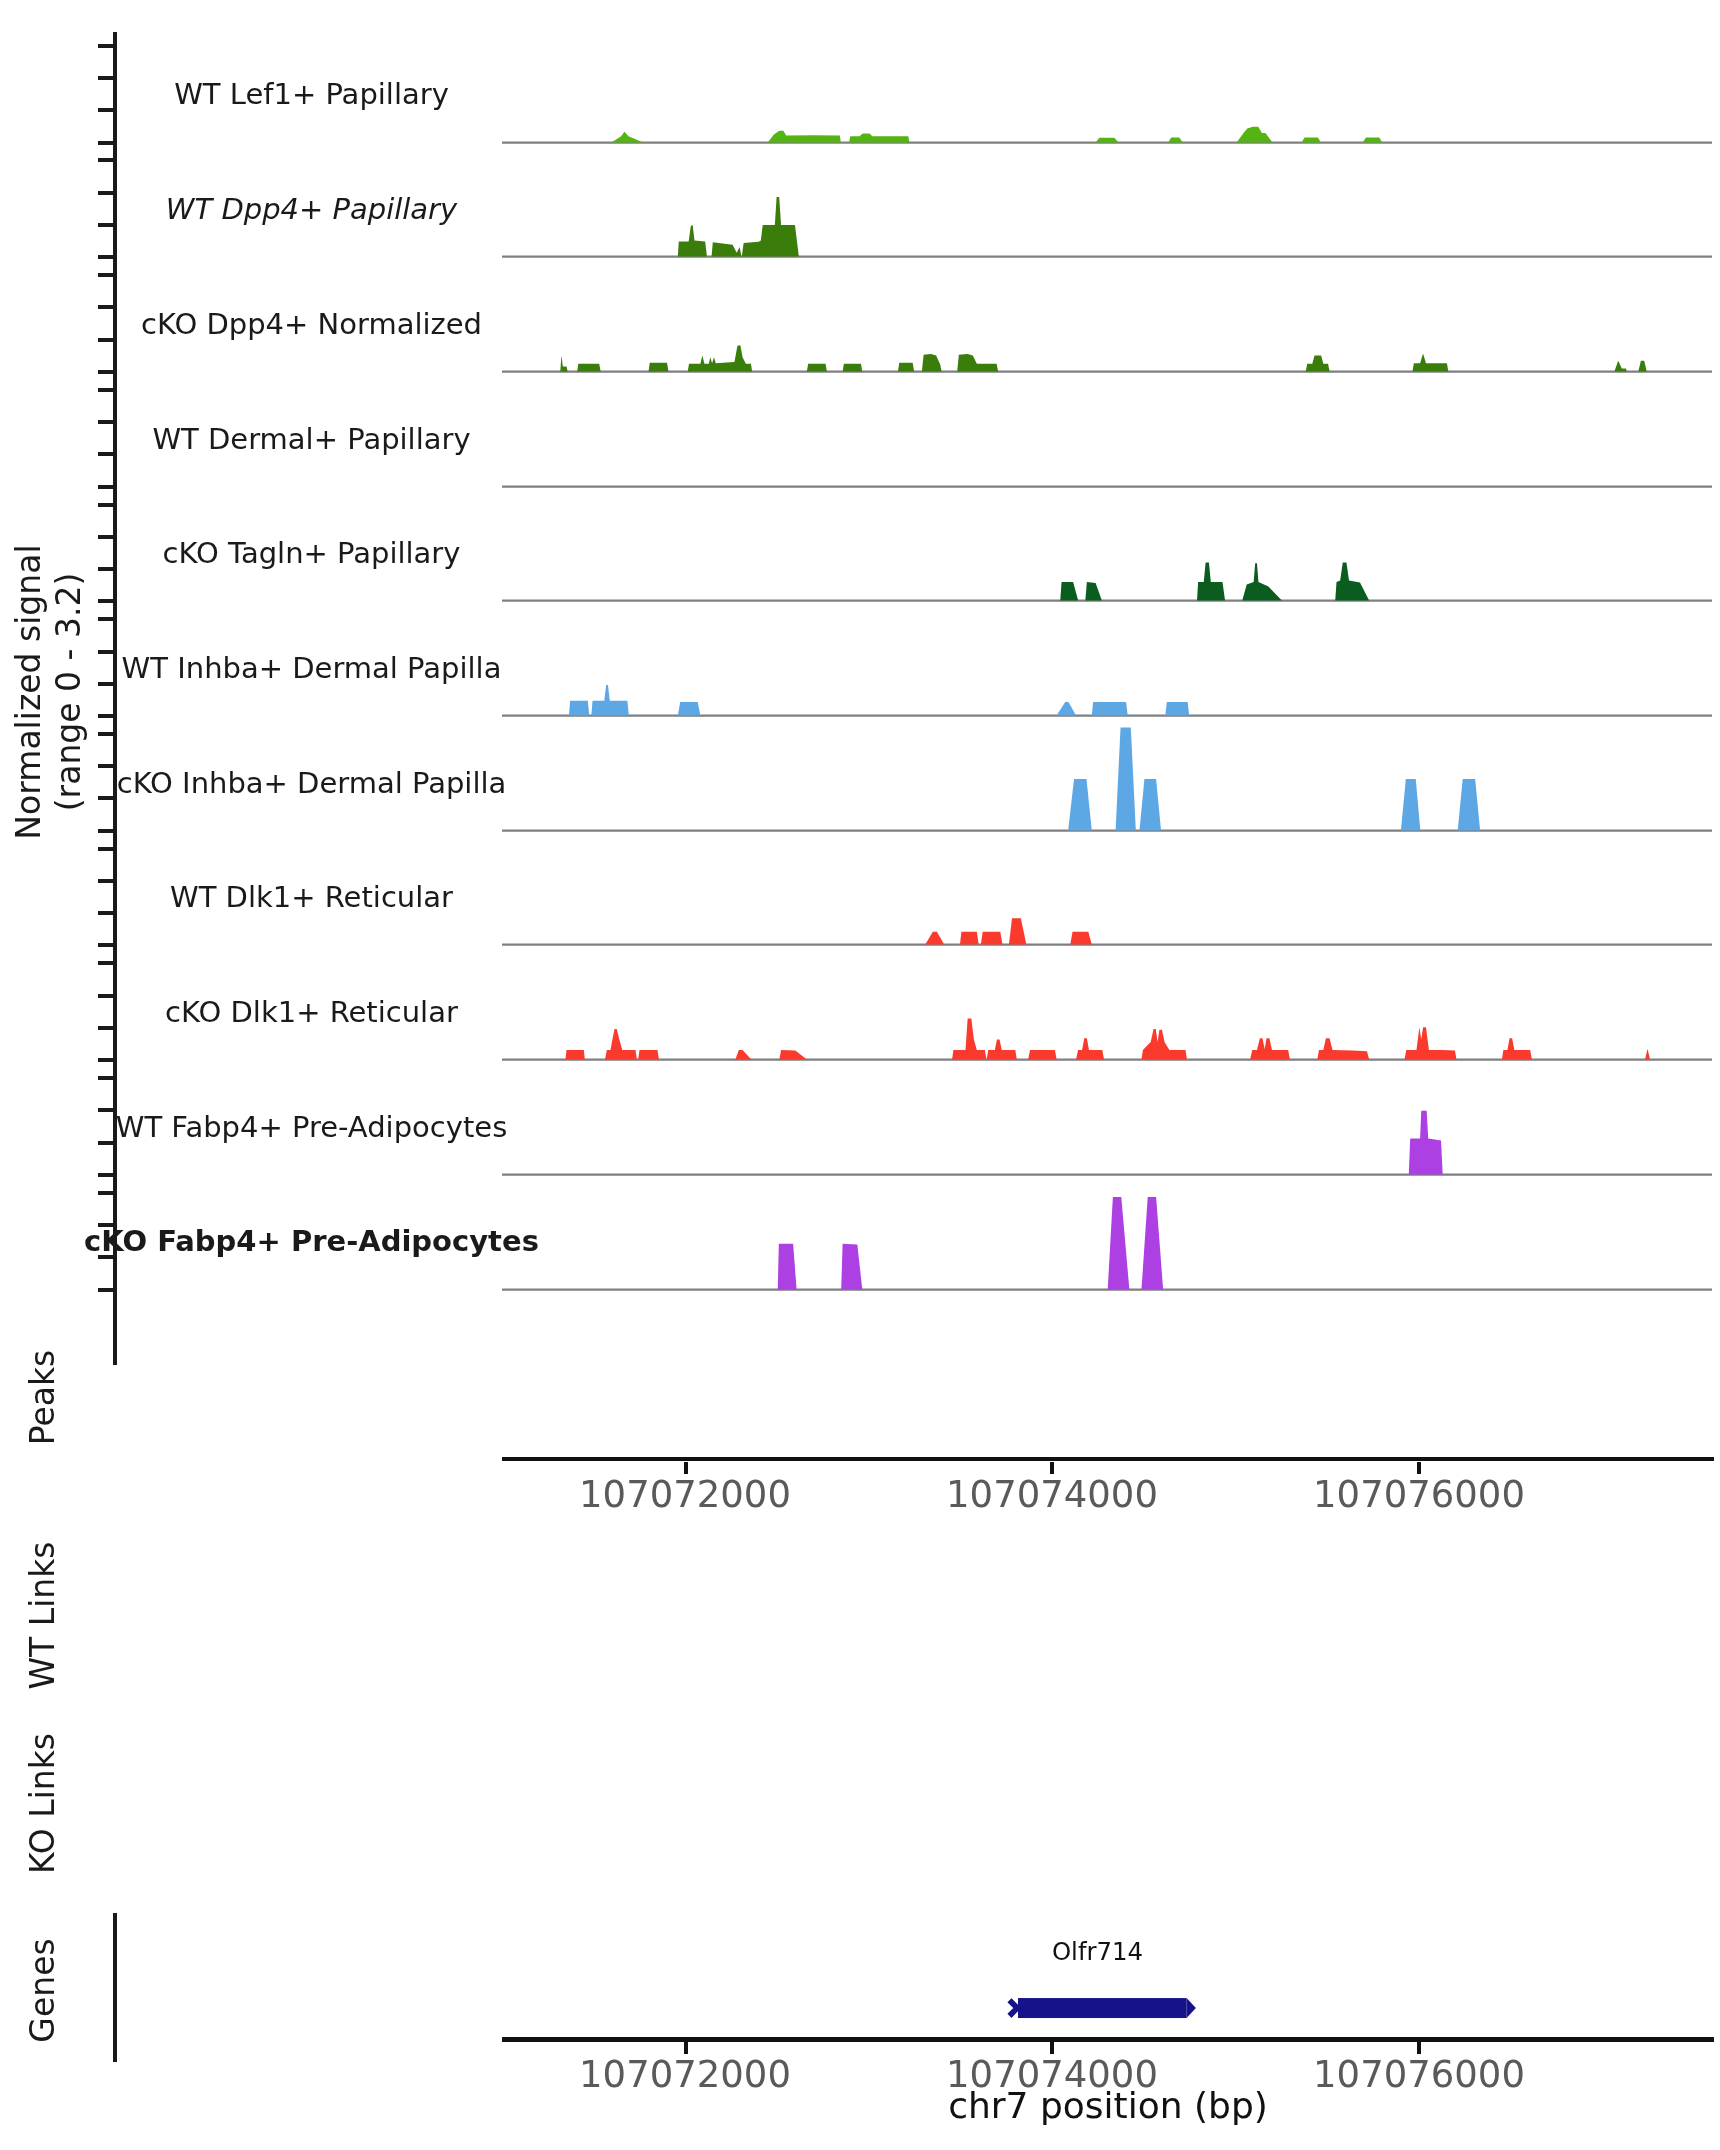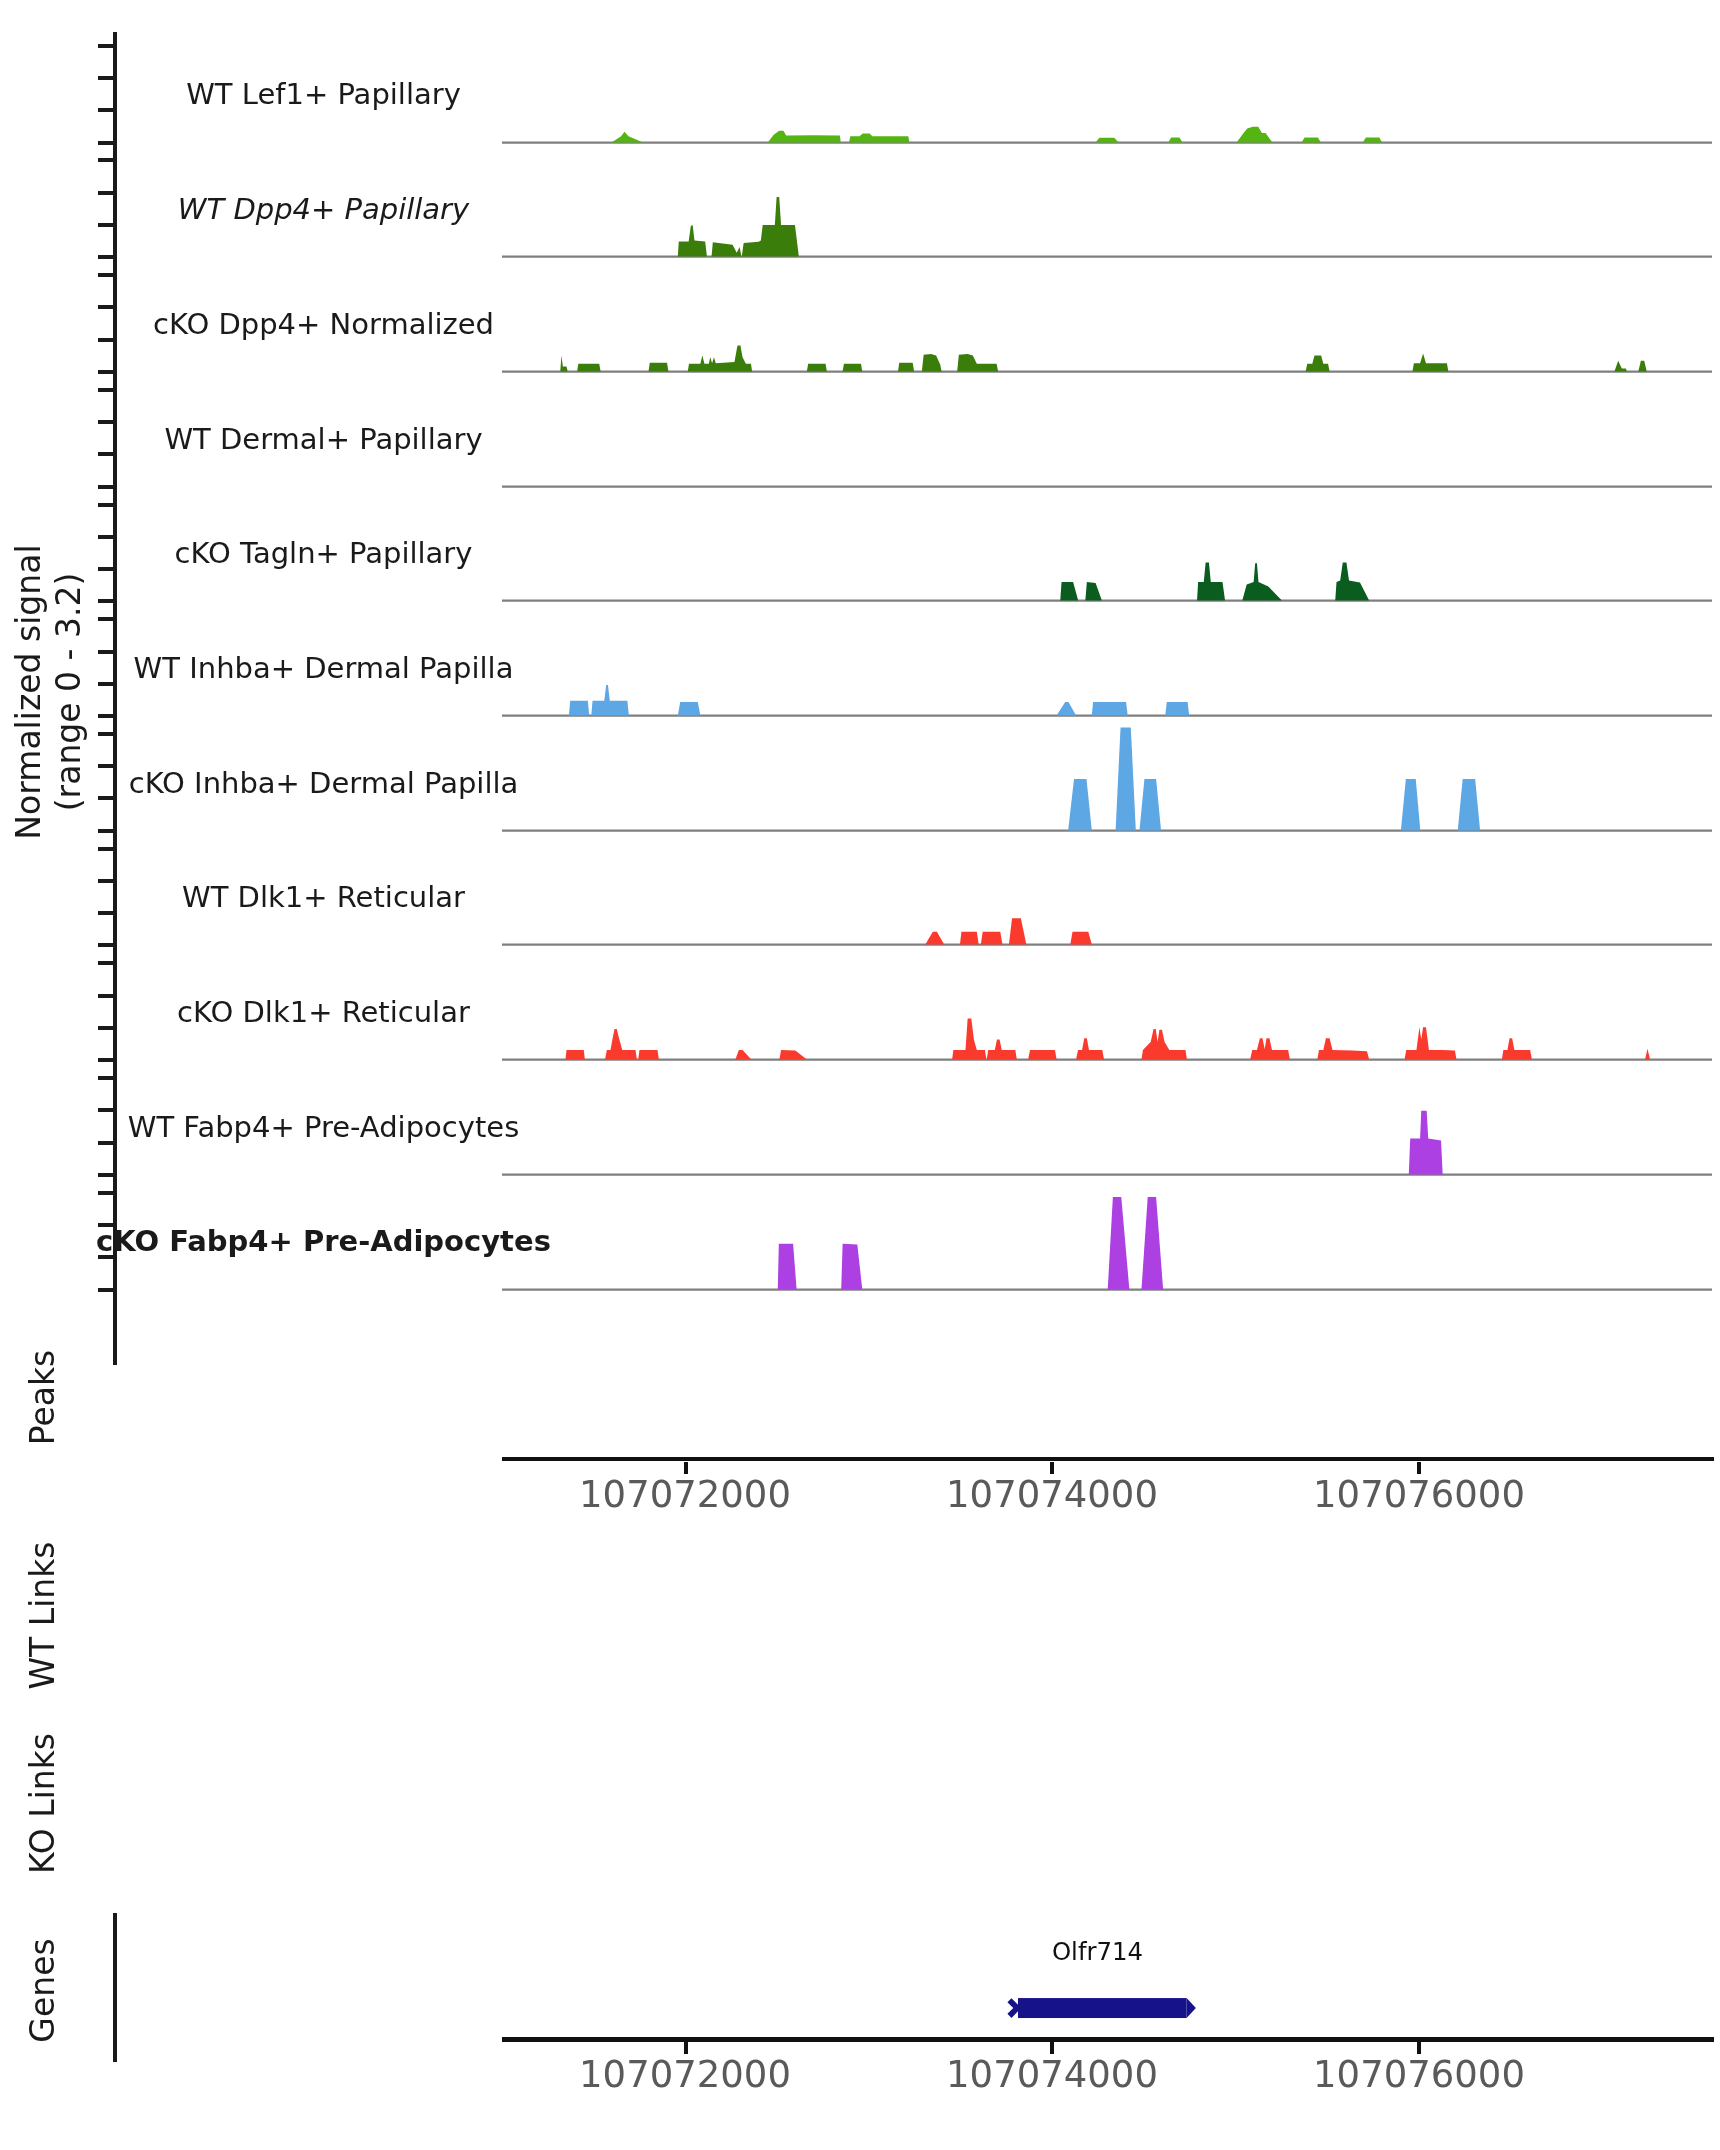--- a/index.html
+++ b/index.html
@@ -2,21 +2,21 @@
 <html style="font-size:11.5px"><head>
 <meta charset="utf-8">
 <style>
   html,body{margin:0;padding:0;background:#ffffff;}
   #figure{position:relative;width:1721px;height:2151px;background:#ffffff;overflow:hidden;
           font-family:"DejaVu Sans","Liberation Sans",sans-serif;}
   .abs{position:absolute;}
   .rot{transform:rotate(-90deg);text-align:center;color:#1a1a1a;}
   .vline{position:absolute;background:#1a1a1a;width:3.6px;}
   .ytick{position:absolute;background:#1a1a1a;width:15px;height:3.6px;left:98px;}
-  .track-label{position:absolute;left:80px;width:487px;text-align:center;
+  .track-label{position:absolute;left:68px;width:487px;text-align:center;
                font-size:29px;line-height:34px;color:#1a1a1a;}
   .track-svg{position:absolute;left:502px;width:1210px;height:108px;}
   .gaxis-line{position:absolute;left:502px;width:1212px;background:#111111;}
   .gaxis-tick{position:absolute;width:3.6px;height:11.5px;background:#111111;}
   .gaxis-label{position:absolute;width:244px;text-align:center;font-size:37px;color:#5a5a5a;}
   #ylabel{left:-271px;top:649px;width:645px;height:86px;font-size:33px;line-height:40px;}
   .section-label{position:absolute;width:244px;height:43px;left:-80px;font-size:33px;line-height:43px;}
   #xtitle{position:absolute;left:606px;top:2085px;width:1004px;text-align:center;
           font-size:36px;color:#111111;}
   #gene-label{position:absolute;left:990px;top:1937px;width:215px;text-align:center;
@@ -217,15 +217,16 @@
 
   <div class="gaxis-line" style="top:2037px;height:5px;"></div>
   <div id="bottom-axis-ticks">
       <div class="gaxis-tick" style="left: 684px; top: 2042px;"></div>
       <div class="gaxis-label" style="left: 563px; top: 2053px;">107072000</div>
       <div class="gaxis-tick" style="left: 1050px; top: 2042px;"></div>
       <div class="gaxis-label" style="left: 930px; top: 2053px;">107074000</div>
       <div class="gaxis-tick" style="left: 1417px; top: 2042px;"></div>
       <div class="gaxis-label" style="left: 1297px; top: 2053px;">107076000</div>
     </div>
+  <div id="xtitle">chr7 position (bp)</div>
 
 </div>
 
 
 </body></html>

